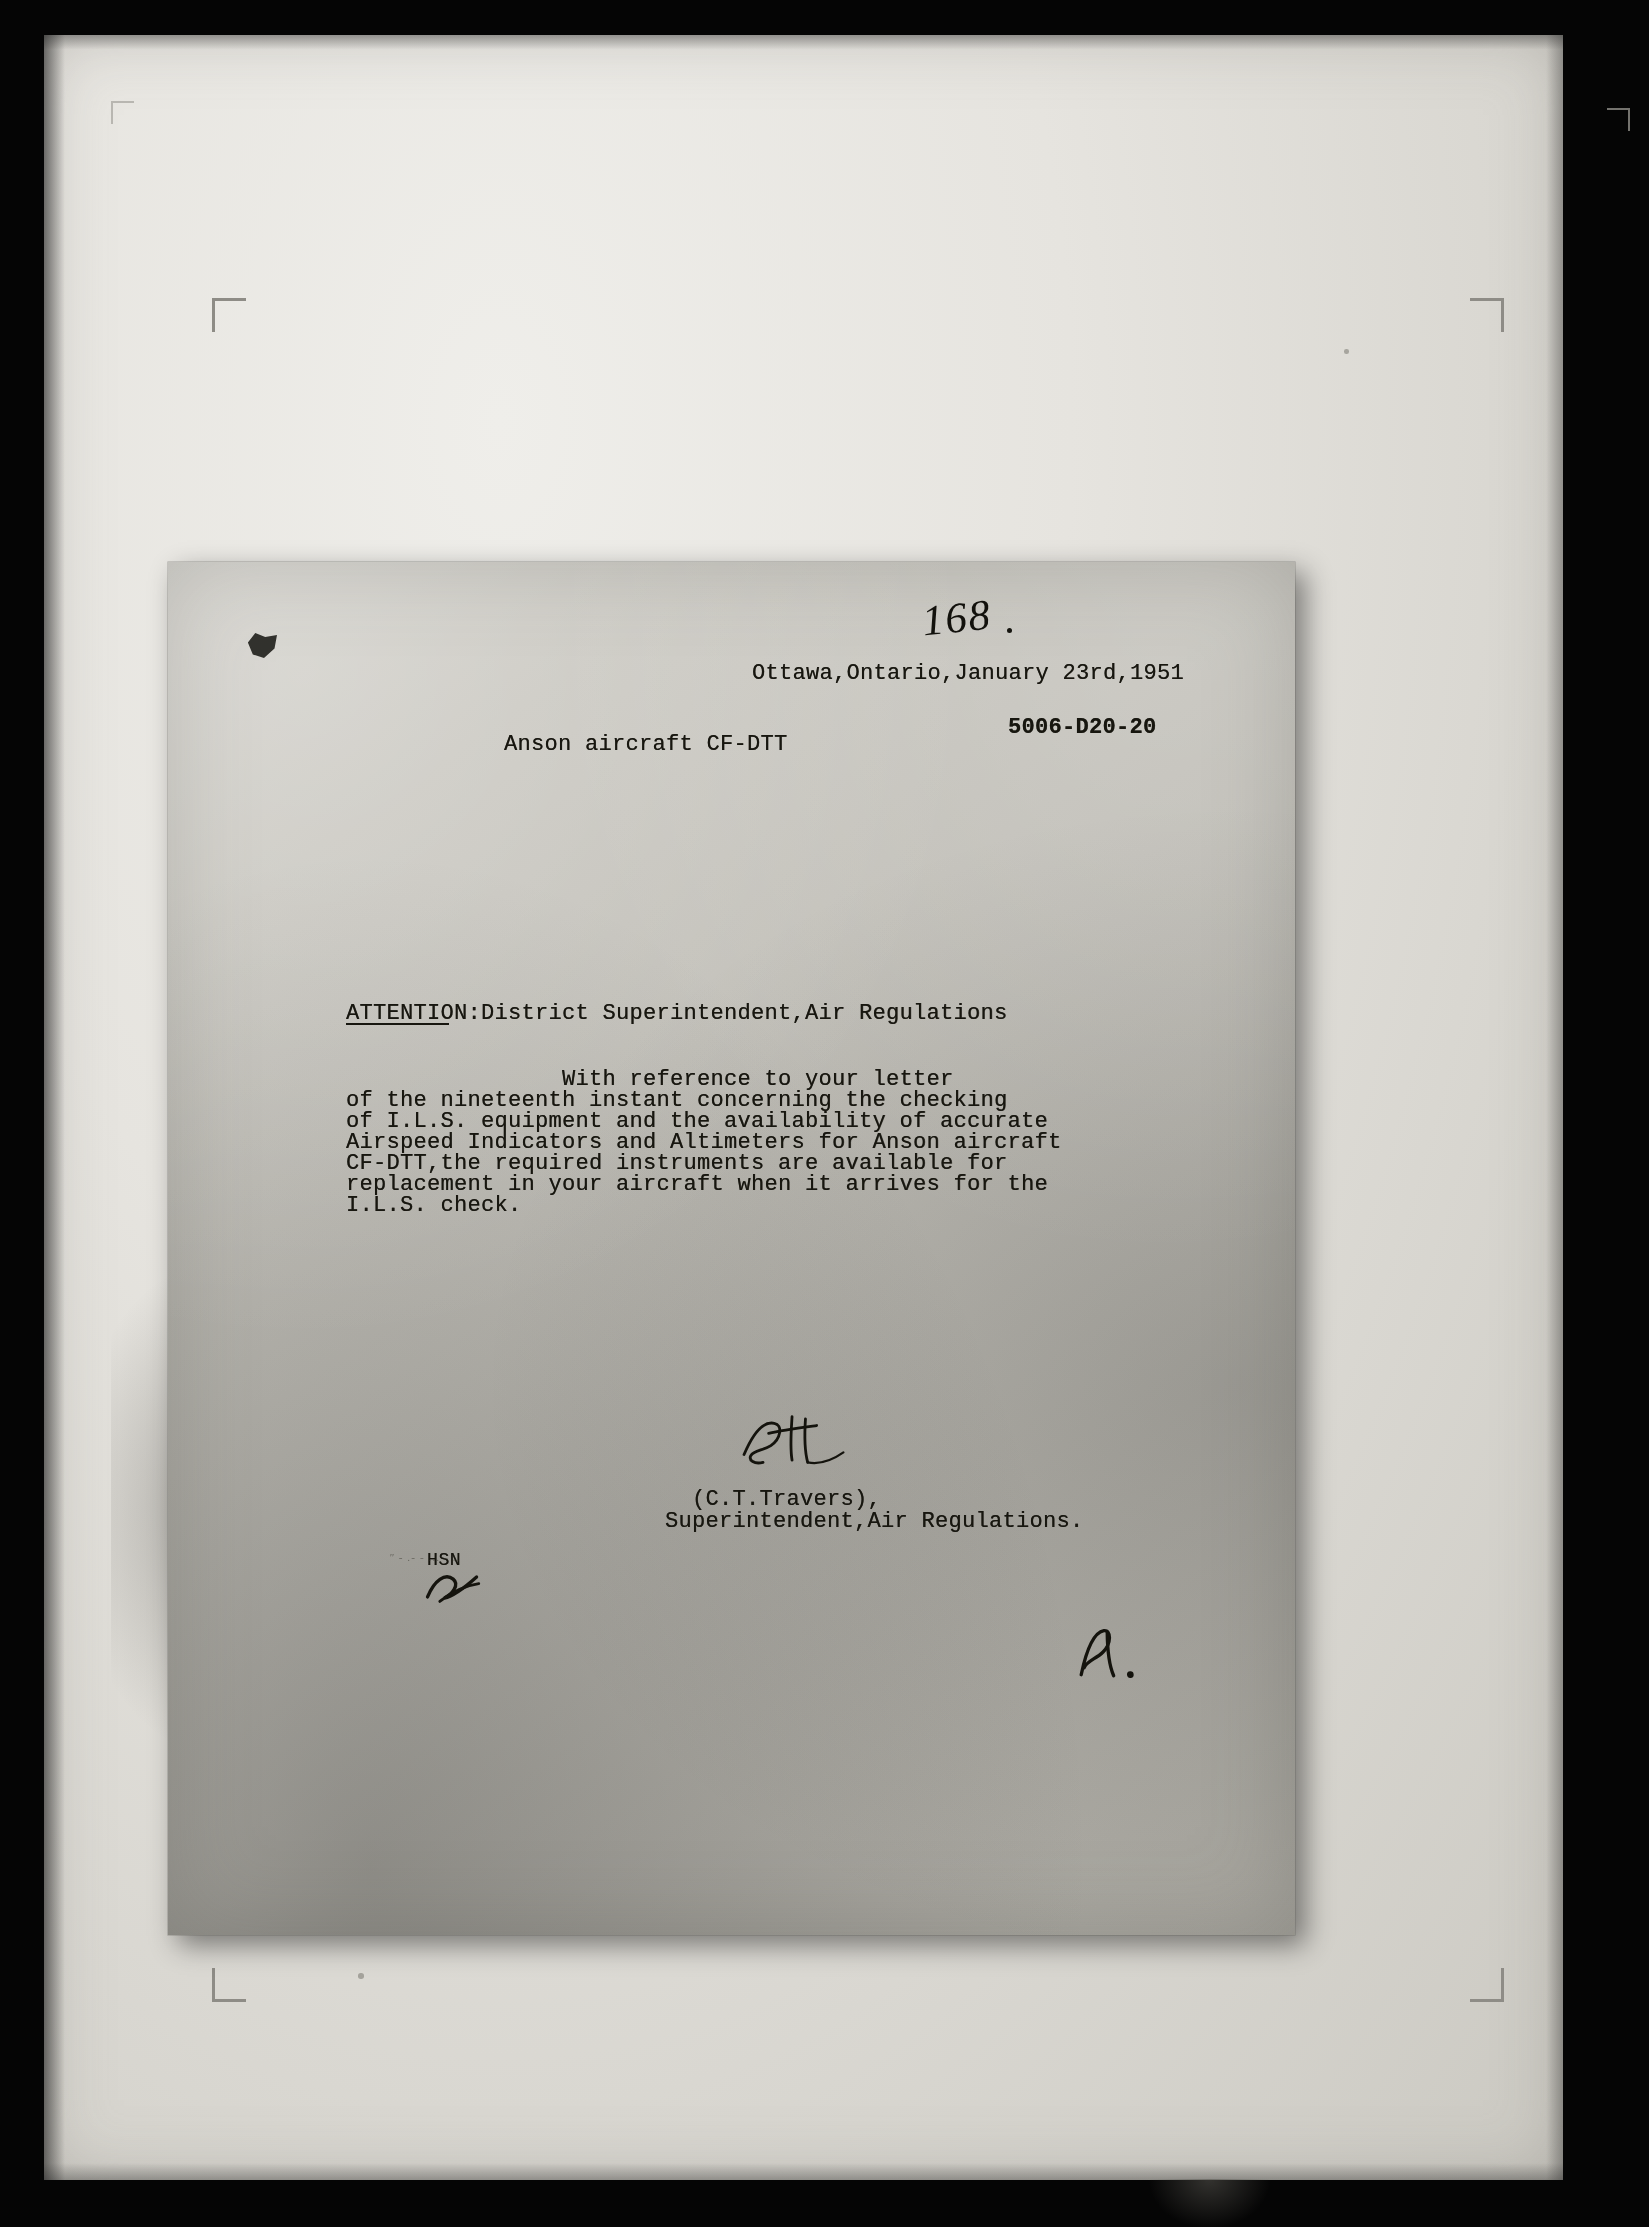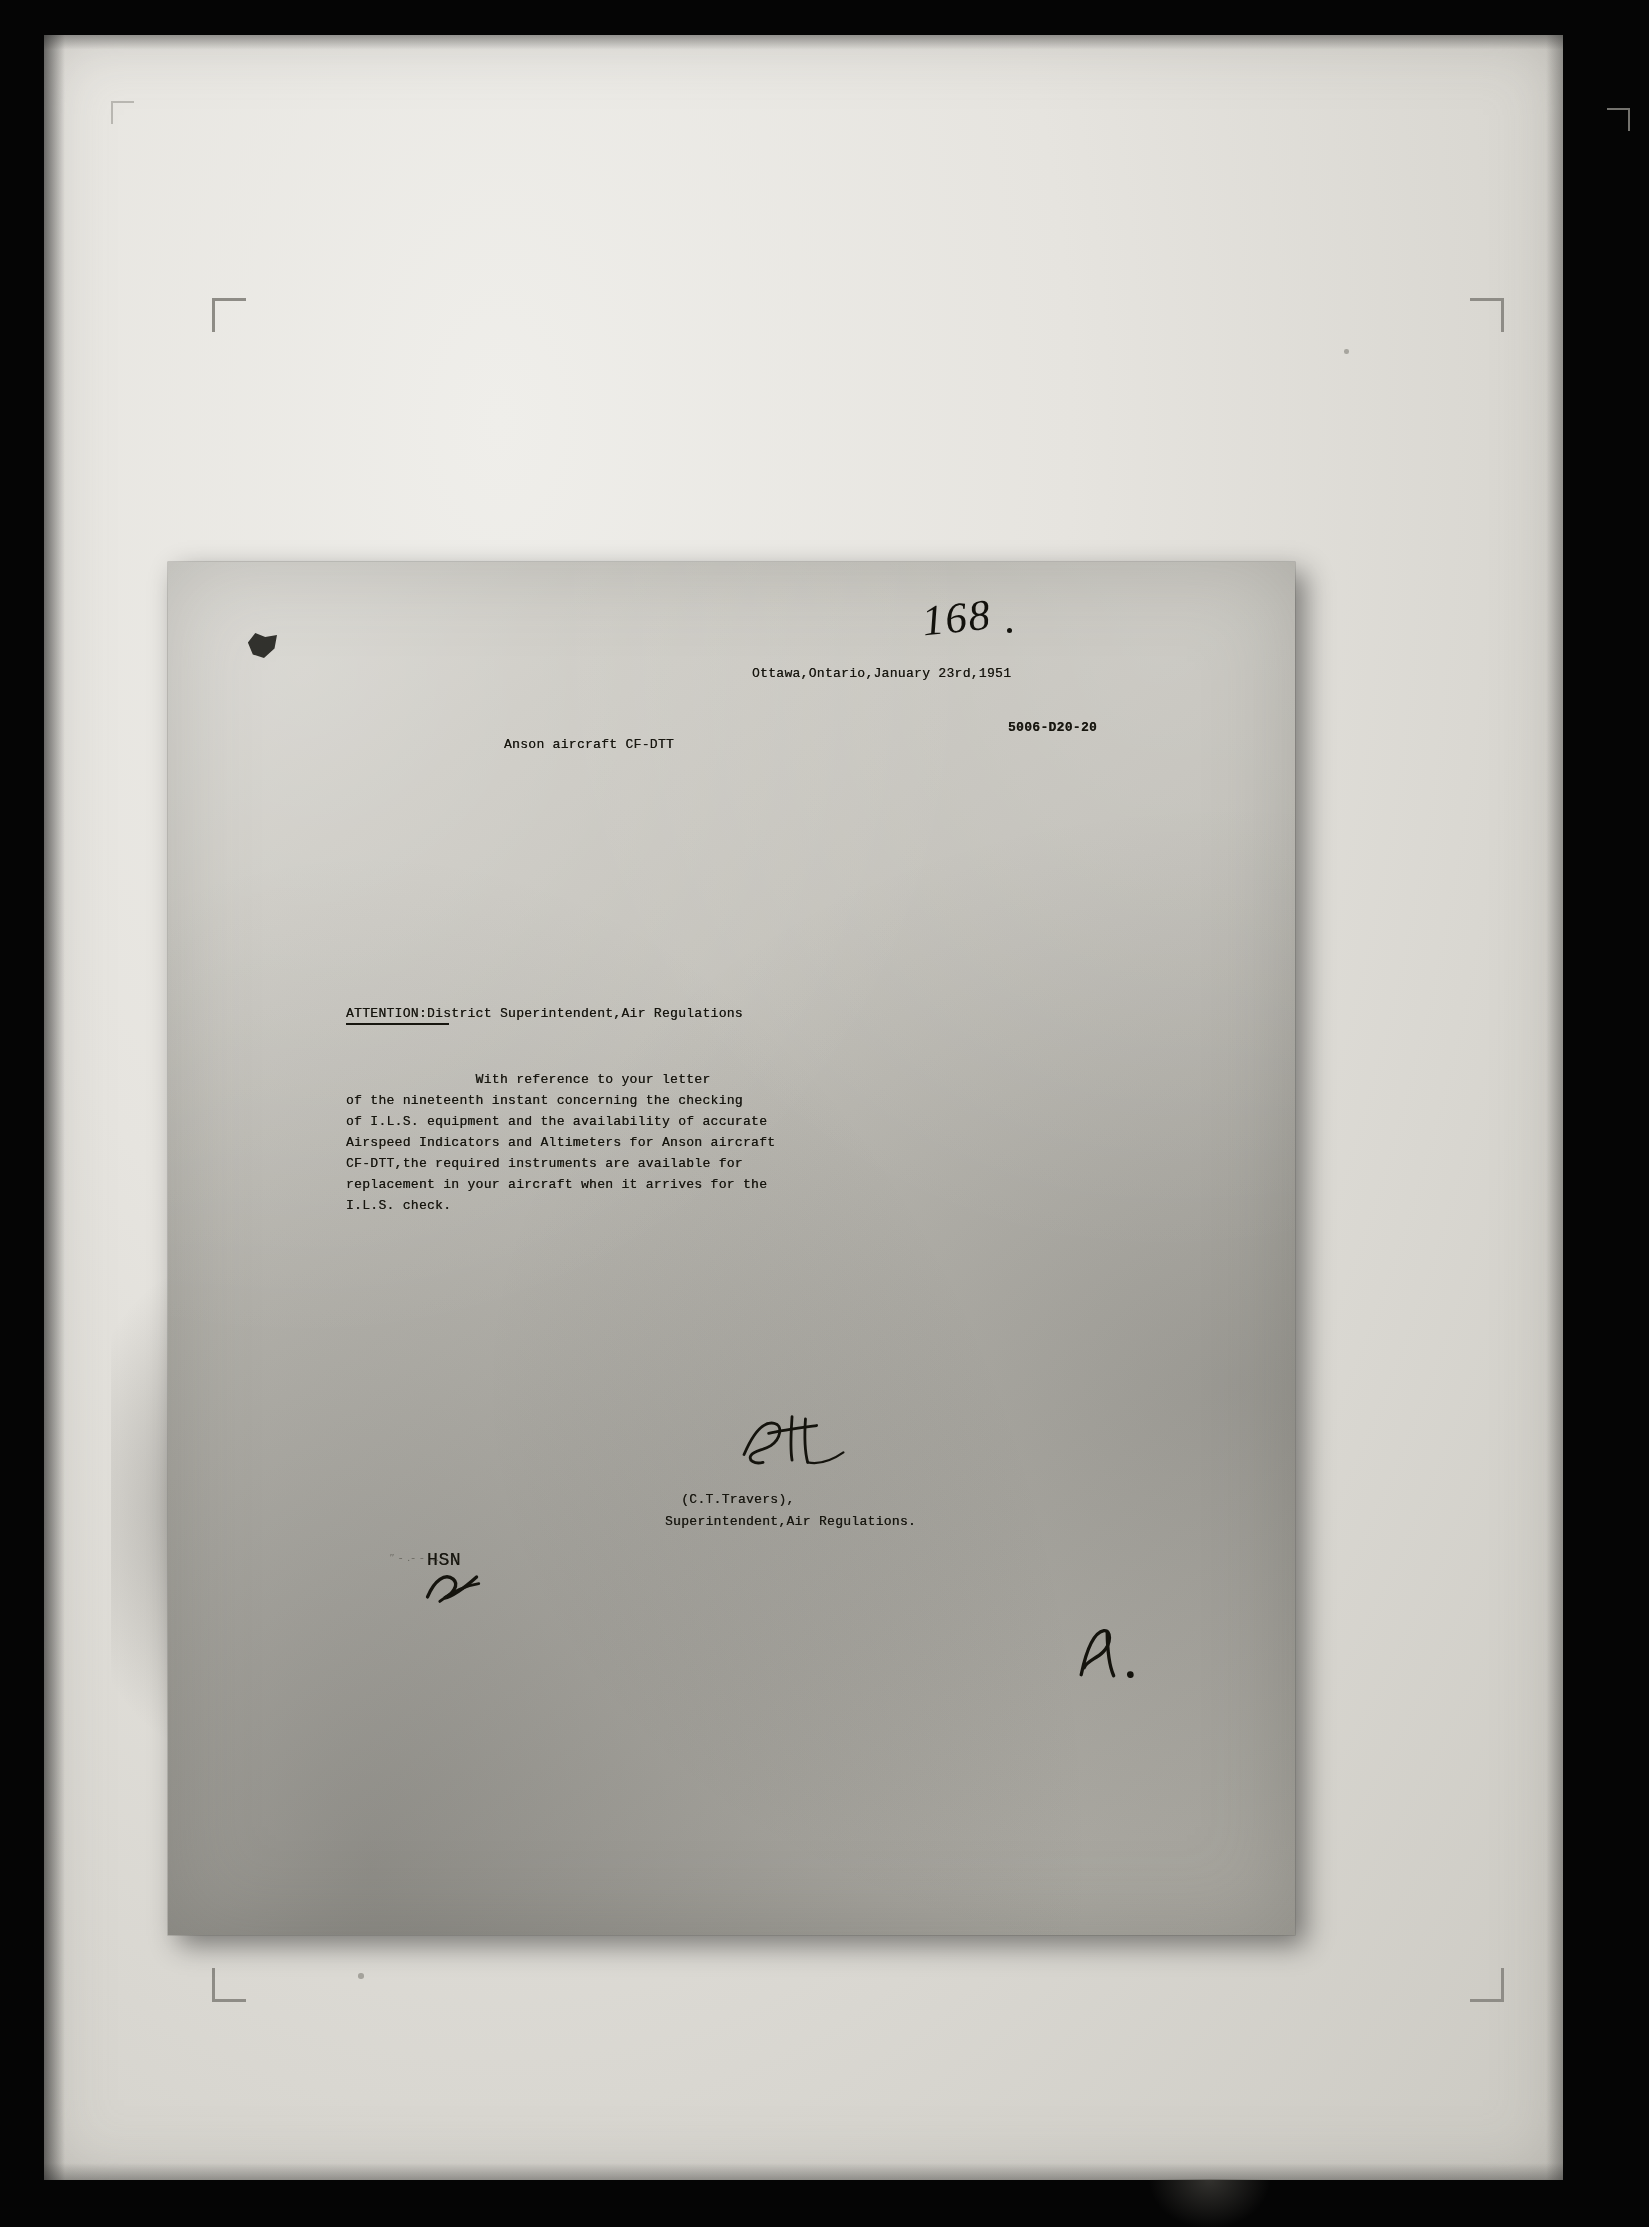--- a/index.html
+++ b/index.html
@@ -116,21 +116,21 @@
       radial-gradient(ellipse at 18% 95%, rgba(40,40,38,0.28), rgba(0,0,0,0) 55%),
       radial-gradient(ellipse at 95% 60%, rgba(40,40,38,0.18), rgba(0,0,0,0) 50%);
     pointer-events: none;
   }
 
   
   .typed {
     position: absolute;
     color: #17160f;
     font-family: "Liberation Mono", monospace;
-    font-size: 13px;
+    font-size: 22px;
     letter-spacing: 0.3px;
     line-height: 22.4px;
     white-space: pre;
     text-shadow:
       0.3px 0 0 rgba(30,28,22,0.55),
       0 0.3px 0 rgba(30,28,22,0.40);
     z-index: 3;
   }
 
   

